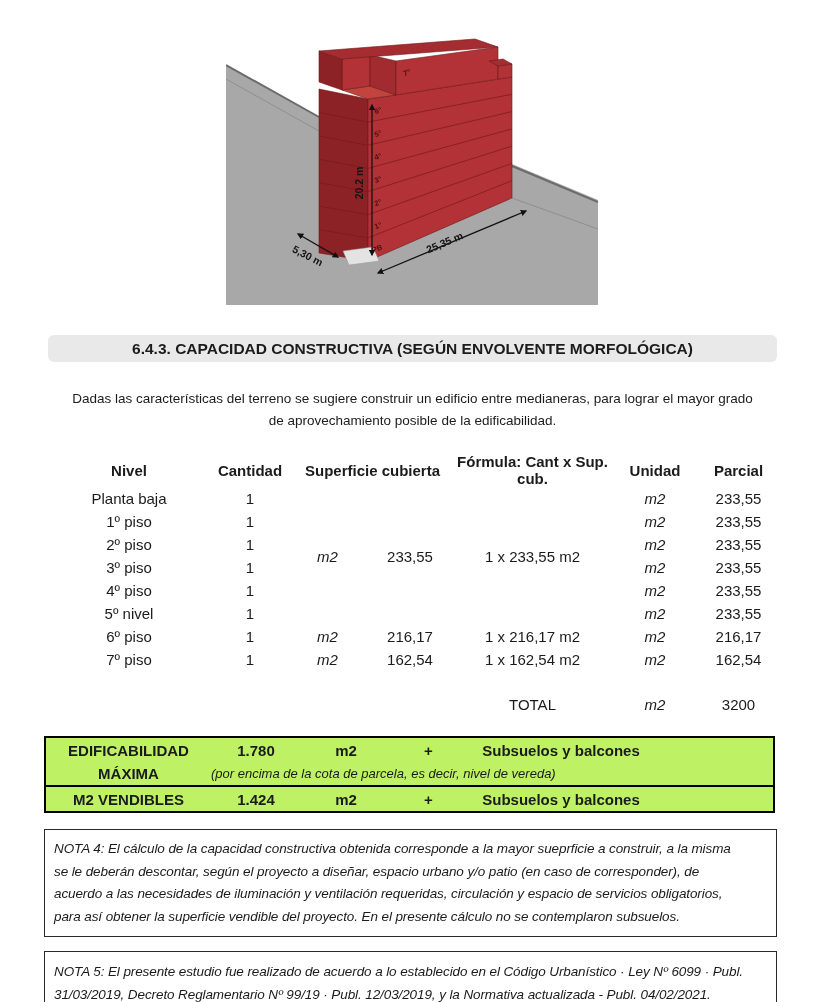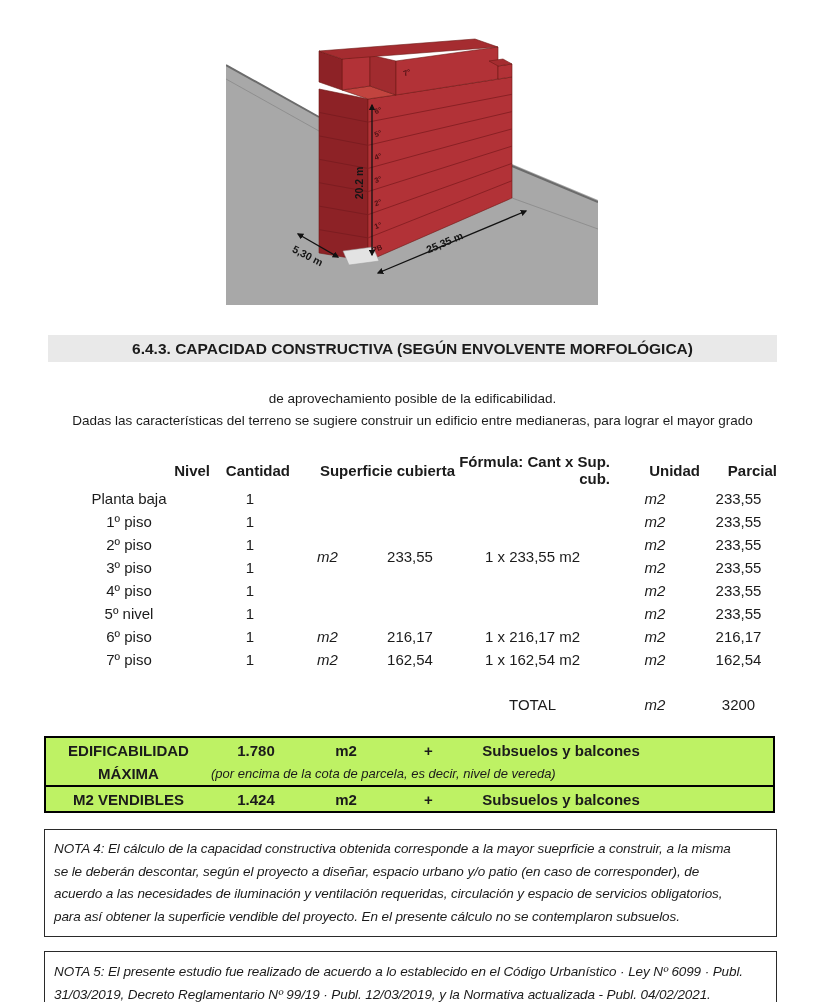--- a/index.html
+++ b/index.html
@@ -2,29 +2,29 @@
 <html><head>
 <meta charset="utf-8">
 <style>
   * { margin:0; padding:0; box-sizing:border-box; }
   html,body { width:828px; height:1002px; overflow:hidden; background:#fff;
               font-family:"Liberation Sans", sans-serif; color:#1b1b1b; }
 
   .fig { position:relative; margin:7px 0 0 226px; width:372px; height:298px; }
 
   .section-bar { margin:30px 0 0 48px; width:729px; height:27px; line-height:27px;
-                 background:#e9e9e9; text-align:center; font-weight:bold; font-size:15.5px; }
+                 background:#e9e9e9; text-align:center; font-weight:bold; font-size:15.5px;border-radius:6px; }
 
   .intro { margin:26px 0 0 48px; width:729px; text-align:center;
            font-size:13.5px; line-height:22px; }
 
   table.main { margin:21px 0 0 48px; border-collapse:collapse; table-layout:fixed; }
   table.main td, table.main th { height:23px; padding:0; text-align:center;
                                  vertical-align:middle; font-size:15px; font-weight:normal; }
-  table.main th { font-weight:bold;text-align:right; }
+  table.main th { font-weight:bold; }
   th.formula-h { font-size:12.5px; }
   .it { font-style:italic; }
   .b  { font-weight:bold; }
   td.total-label { text-align:right; padding-right:6px; }
 
   .sumbox { margin:20px 0 0 44px; width:731px; border:2.5px solid #000; background:#bef264;
             font-size:15px; }
   .sumrow { display:grid; grid-template-columns:165px 90px 90px 75px 190px auto;
             align-items:center; height:24px; }
   .sumrow > div { text-align:center; font-weight:bold; }
@@ -108,22 +108,22 @@
     </g>
     <text class="dimtext" x="137" y="176" transform="rotate(-90 137 176)">20.2 m</text>
     <text class="dimtext" x="80" y="252" transform="rotate(27 80 252)">5,30 m</text>
     <text class="dimtext" x="220" y="239" transform="rotate(-23 220 239)">25,35 m</text>
   </svg>
 </div>
 
 <div class="section-bar">6.4.3. CAPACIDAD CONSTRUCTIVA (SEGÚN ENVOLVENTE MORFOLÓGICA)</div>
 
 <div class="intro">
+  <div>Dadas las características del terreno se sugiere construir un edificio entre medianeras, para lograr el mayor grado</div>
   <div>de aprovechamiento posible de la edificabilidad.</div>
-  <div>Dadas las características del terreno se sugiere construir un edificio entre medianeras, para lograr el mayor grado</div>
 </div>
 
 <table class="main">
   <colgroup>
     <col style="width:162px">
       <col style="width:80px">
       <col style="width:75px">
       <col style="width:90px">
     <col style="width:155px">
       <col style="width:90px">

